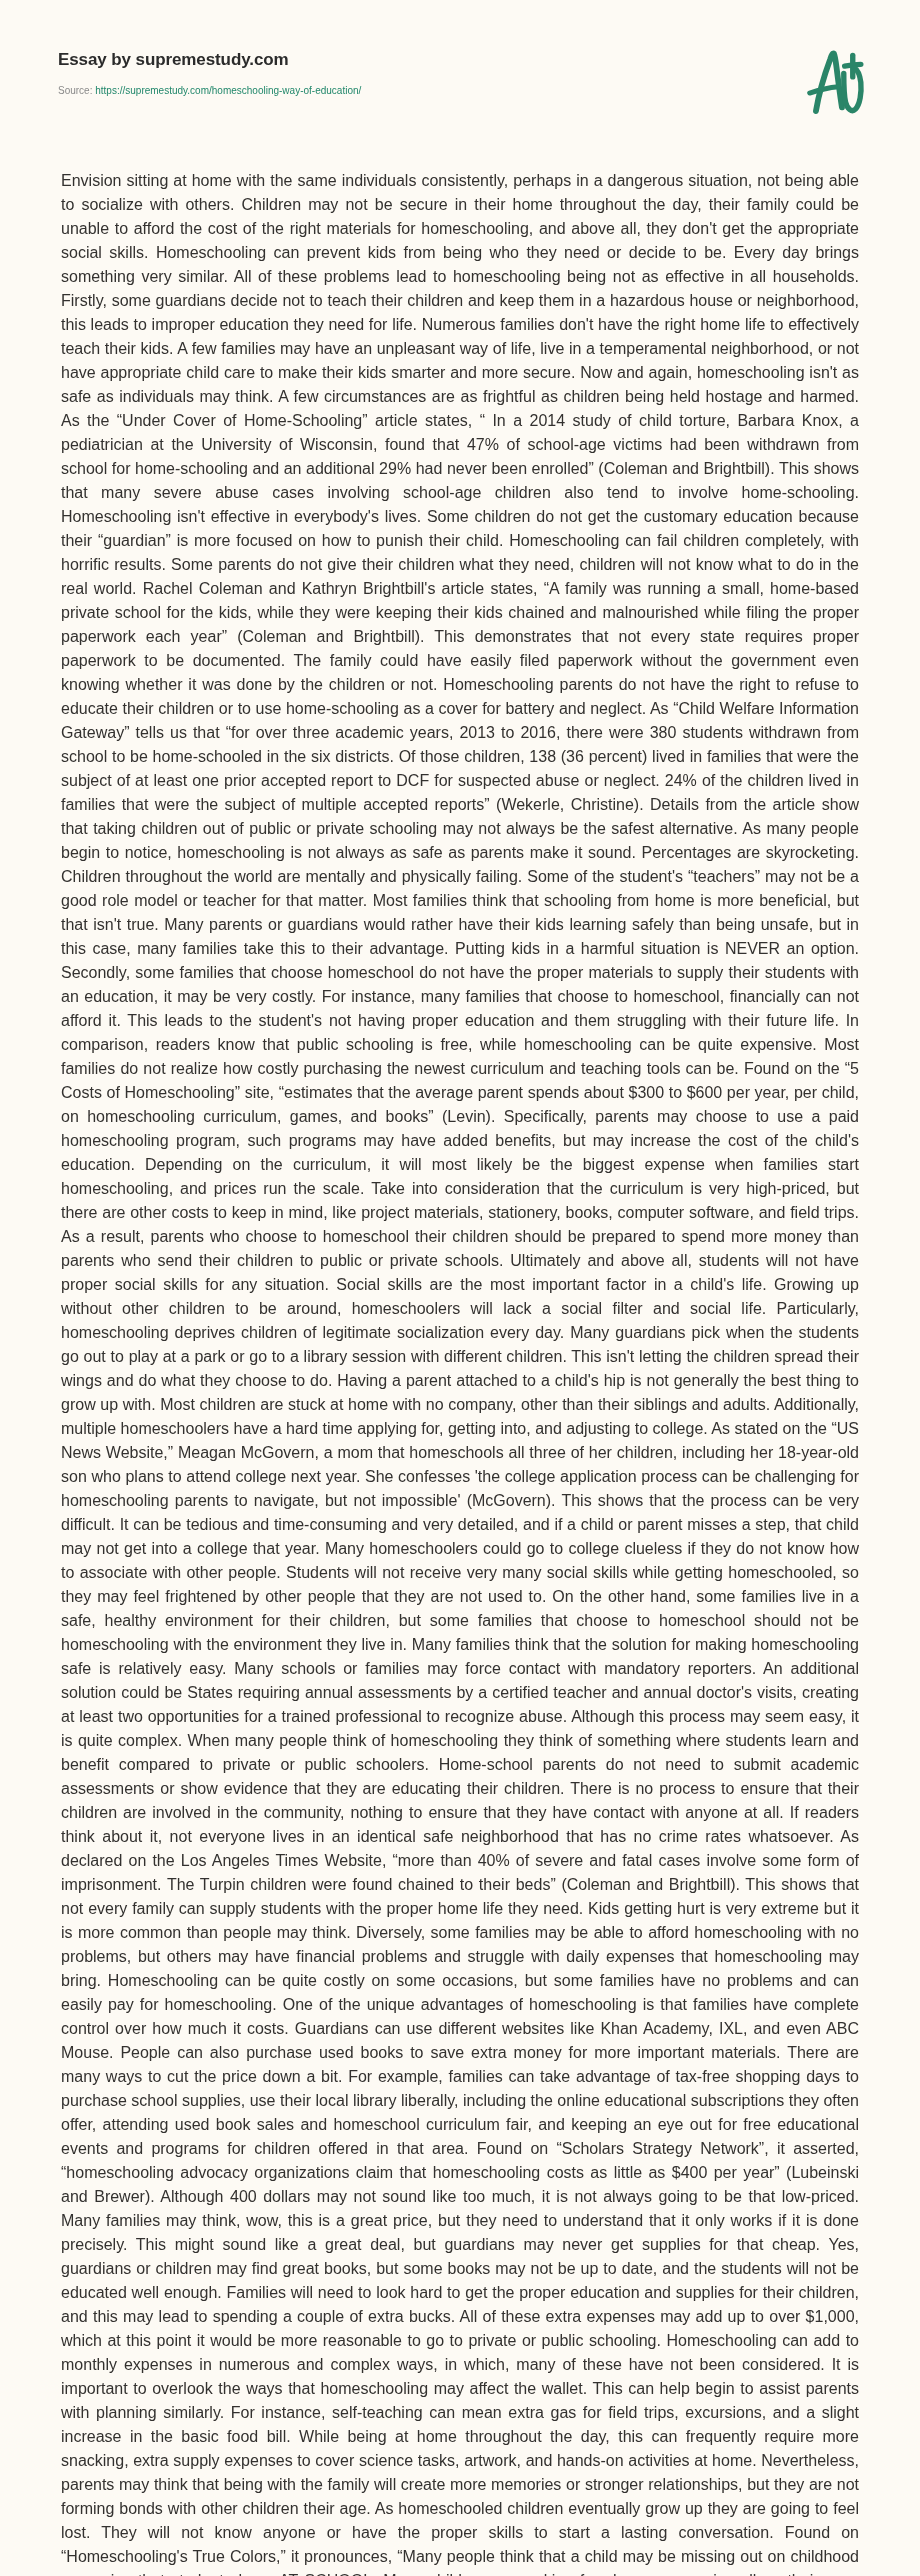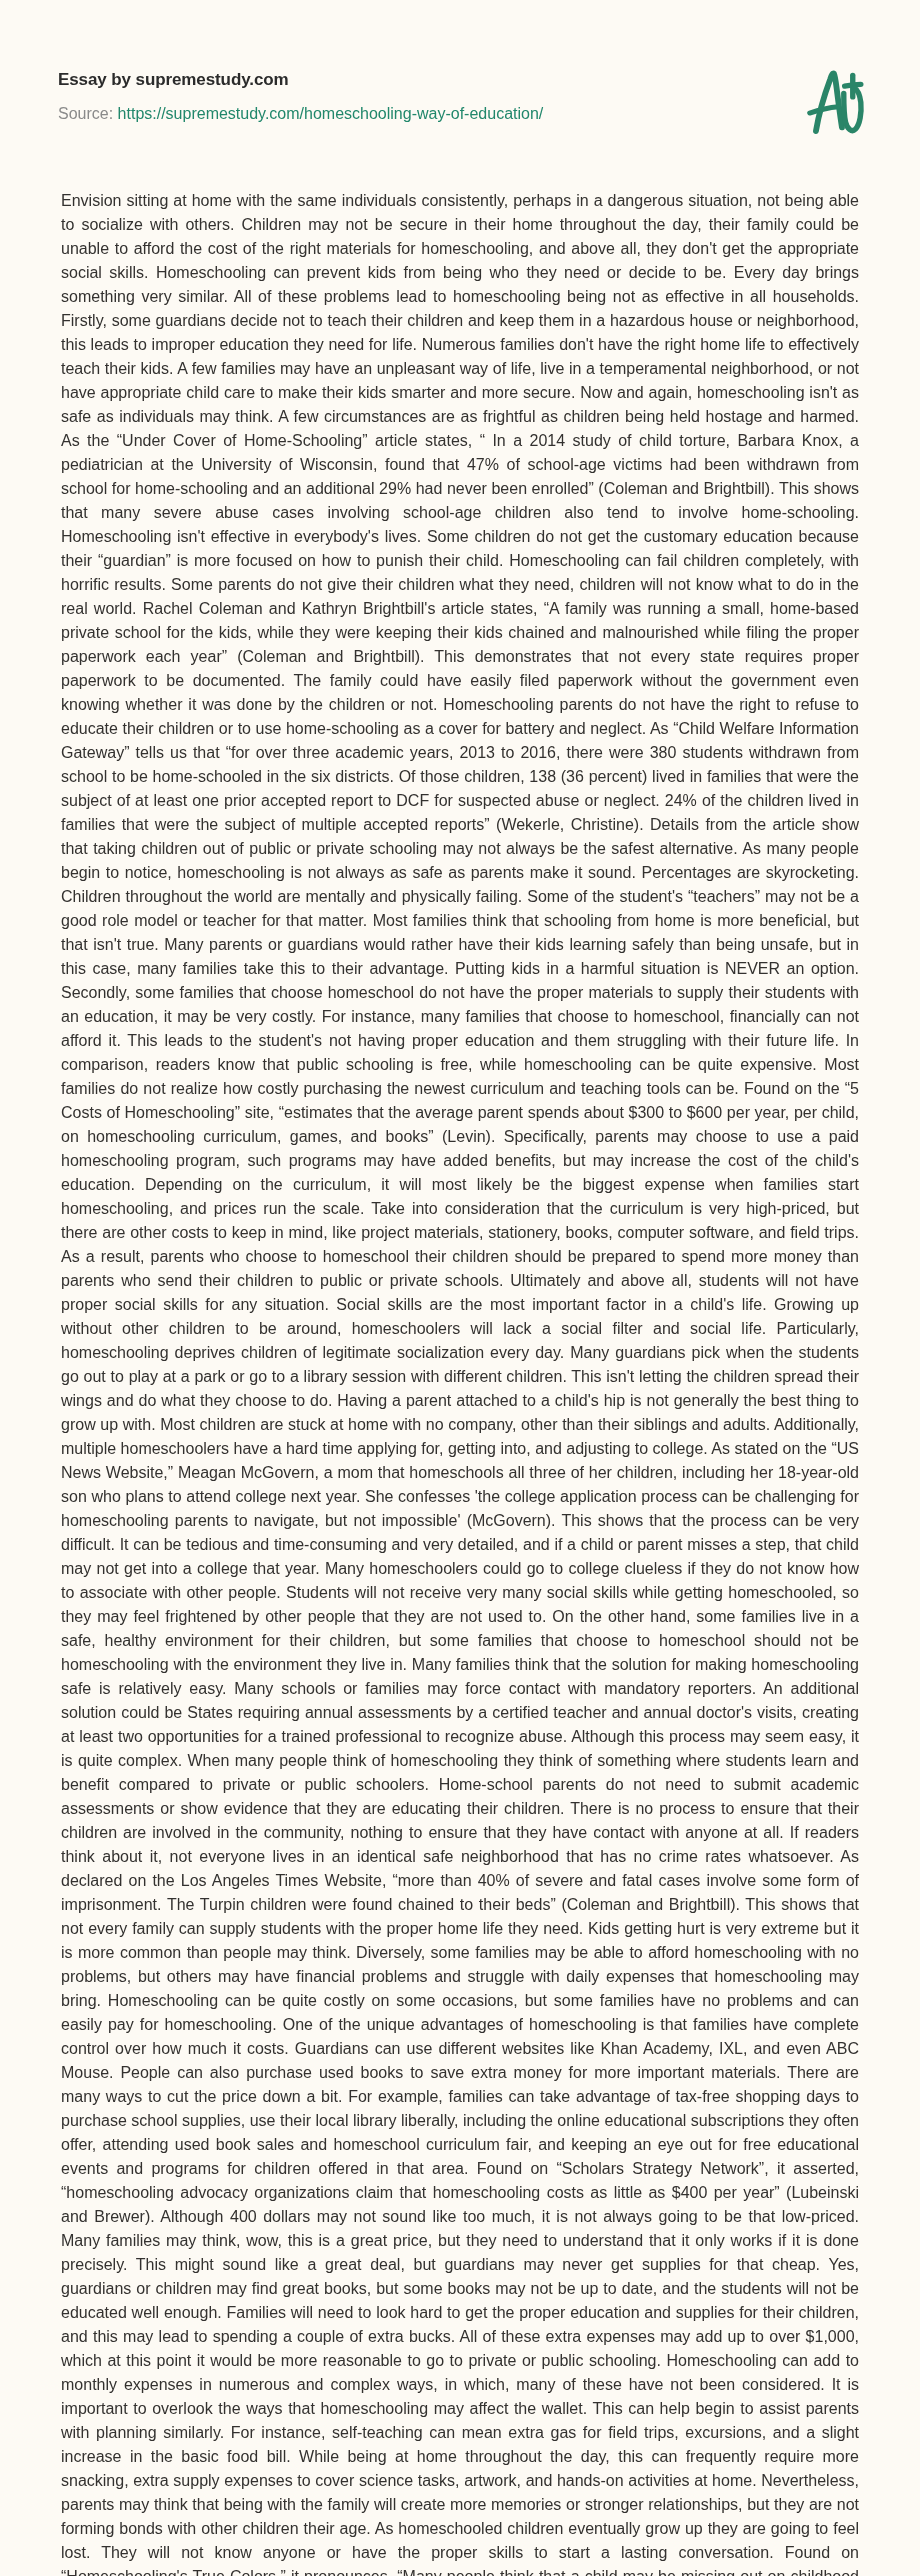--- a/index.html
+++ b/index.html
@@ -19,33 +19,32 @@
     box-sizing: border-box;
     position: relative;
   }
 
   
   .header {
     padding: 50px 30px 0 58px;
     position: relative;
     height: 126px;
     box-sizing: border-box;
-    margin-top: 20px;
   }
   .brand-title {
     font-size: 17px;
     font-weight: bold;
     color: #2B2B2B;
     letter-spacing: -0.1px;
     margin: 0;
     line-height: 1.2;
   }
   .source-line {
     margin-top: 13.5px;
-    font-size: 16px;
+    font-size: 10px;
     color: #8A8A8A;
     line-height: 1.3;
   }
   .source-label {
     color: #8A8A8A;
   }
   .source-url {
     color: #21876B;
     text-decoration: none;
   }

